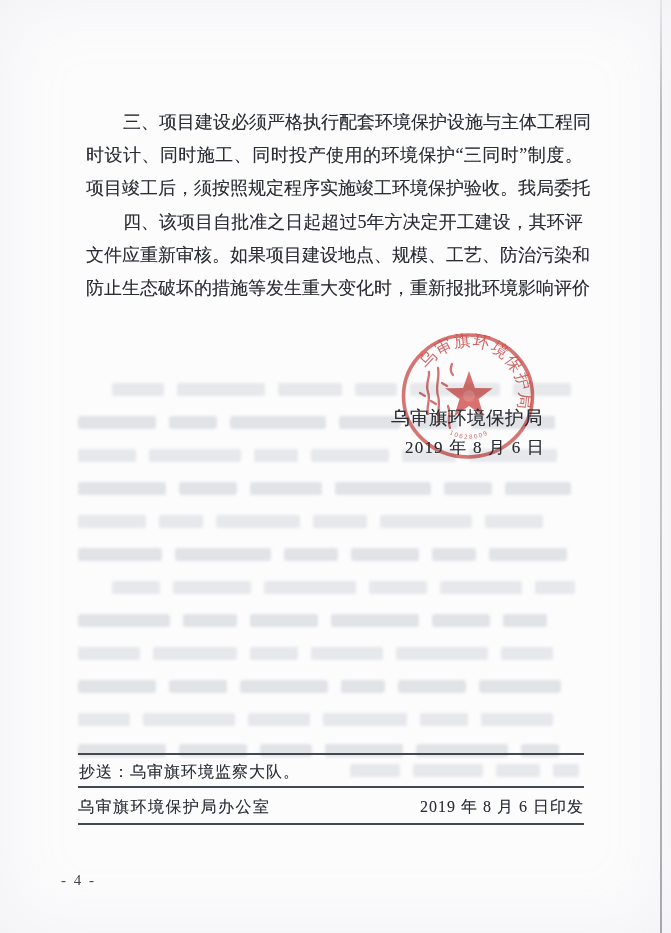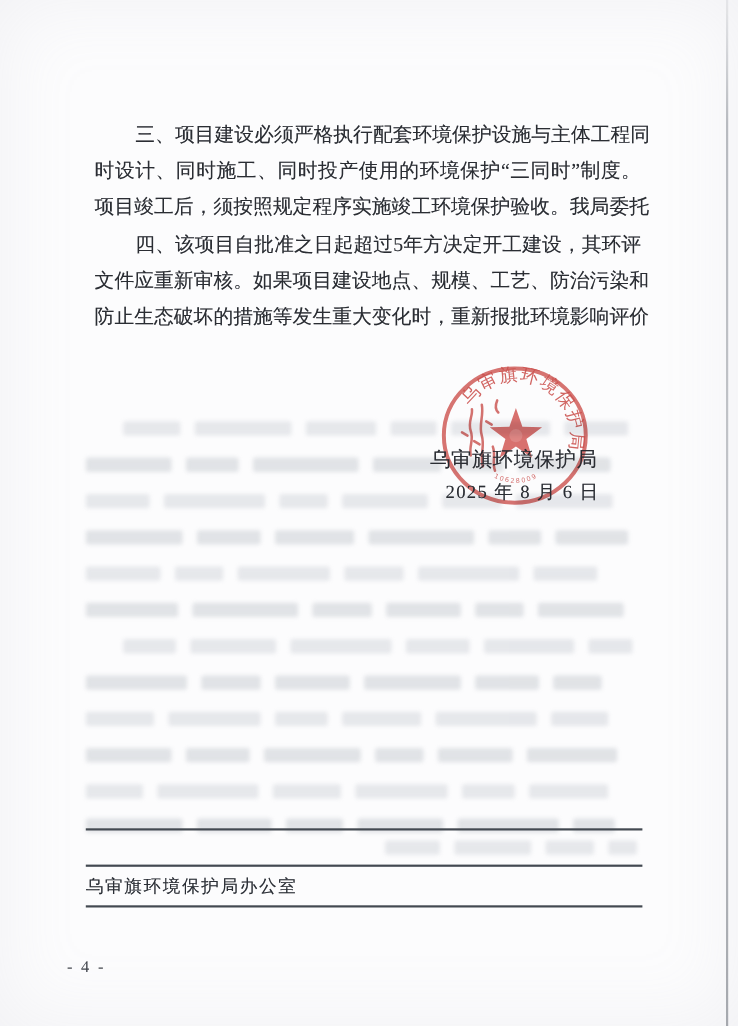--- a/index.html
+++ b/index.html
@@ -401,25 +401,27 @@
       <path d="M42,94 C39,84 44,76 41,66 C38,56 43,48 41,38"></path>
       <path d="M53,98 C50,90 54,84 51,76"></path>
       <path d="M28,66 l-5,-3"></path>
       <path d="M39,74 l-5,-3"></path>
       <path d="M50,56 l-5,-3"></path>
       <path d="M55,34 q-3,7 1,11"></path>
     </g>
   </svg>
 
   <div class="sig">乌审旗环境保护局</div>
-  <div class="sig-date">2025 年 8 月 6 日</div>
+  <div class="sig-date">2019 年 8 月 6 日</div>
 
   <div class="rule rule1"></div>
+  <div class="cc-line">抄送：乌审旗环境监察大队。</div>
   <div class="rule rule2"></div>
   <div class="footer-row">
     <span class="office">乌审旗环境保护局办公室</span>
+    <span class="pdate">2019 年 8 月 6 日印发</span>
   </div>
   <div class="rule rule3"></div>
 
   <div class="page-number">- 4 -</div>
 
   <div class="scan-line"></div>
 </div>
 
 </body></html>

